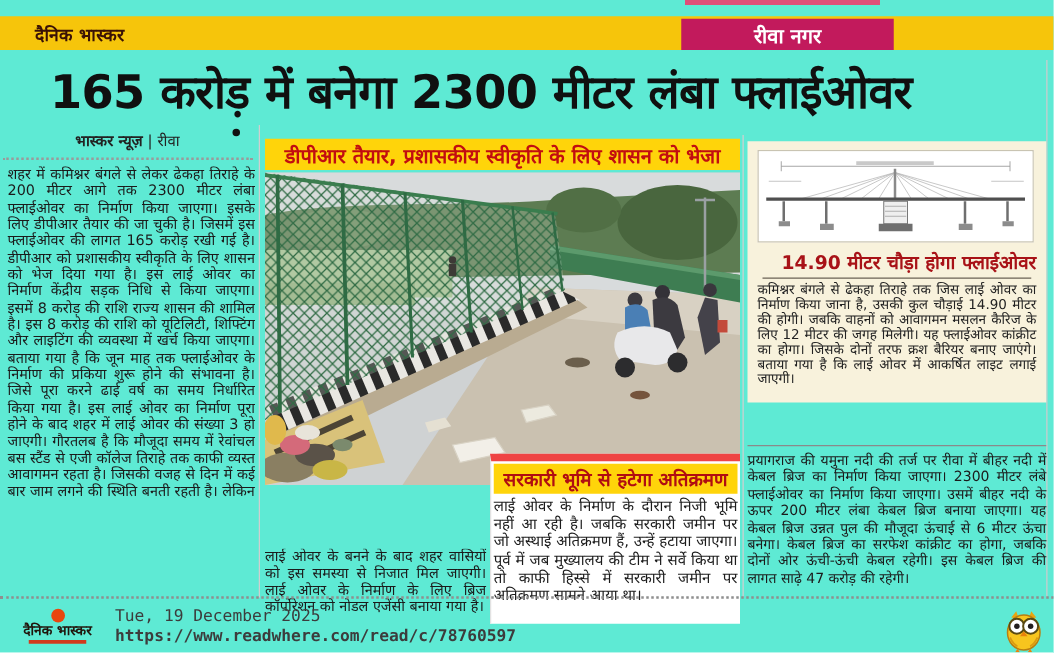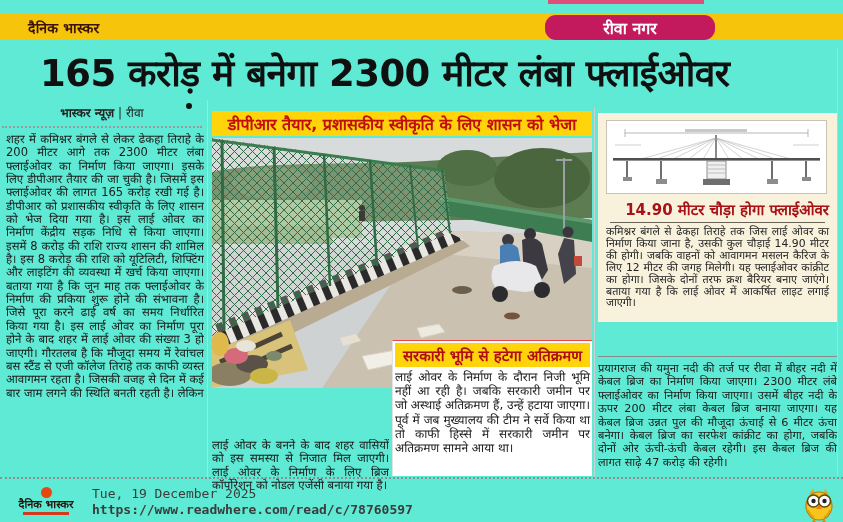--- a/index.html
+++ b/index.html
@@ -5,21 +5,21 @@
   html,body{margin:0;padding:0;background:#fff;}
   #page{position:relative;width:843px;height:522px;background:#5eead4;overflow:hidden;
         font-family:"DejaVu Sans","Liberation Sans",sans-serif;color:#1c1c1c;}
   .abs{position:absolute;}
 
   
   #top-sliver{left:548px;top:0;width:156px;height:4px;background:#df4f79;}
   #masthead{left:0;top:13px;width:843px;height:27px;background:#f6c50b;}
   #brand{left:28px;top:18px;font-size:14px;font-weight:bold;color:#3a1206;letter-spacing:.2px;}
   #edition-box{left:545px;top:15px;width:170px;height:25px;background:#c21a5c;color:#fff;
-      display:flex;align-items:center;justify-content:center;font-size:16px;font-weight:bold;border-radius:11px;}
+      display:flex;align-items:center;justify-content:center;font-size:16px;font-weight:bold;}
 
   
   #headline{left:16px;top:46px;width:820px;font-size:37px;font-weight:bold;color:#101010;
       white-space:nowrap;letter-spacing:-.5px;margin-left:24px;}
   #byline{left:0;top:104px;width:204px;text-align:center;font-size:12px;color:#222;}
   #byline b{font-weight:bold;}
   #byline-dot{left:186px;top:103px;width:6px;height:6px;border-radius:50%;background:#111;}
   #byline-rule{left:2px;top:126px;width:200px;border-top:2px dotted #9a9a9a;height:0;}
 
   
@@ -33,22 +33,22 @@
   #mid-col{left:212px;top:399px;width:177px;height:78px;margin-top:40px;}
 
   
   #subheading{left:212px;top:111px;width:380px;height:25px;background:#ffd40a;color:#c20d10;
       display:flex;align-items:center;justify-content:center;font-size:16px;font-weight:bold;}
 
   
   #photo{left:212px;top:138px;width:380px;height:250px;background:#cfd2d3;}
 
   
-  #encroach-box{left:392px;top:340px;width:200px;height:136px;background:#ffffff;
-      border-left:1px solid #e2e2e2;border-top:1px solid #ef4444;box-sizing:border-box;padding:0 2px;}
+  #encroach-box{left:392px;top:363px;width:200px;height:136px;background:#ffffff;
+      border-left:1px solid #e2e2e2;border-top:6px solid #ef4444;box-sizing:border-box;padding:0 2px;}
   #encroach-heading{margin:2px 0 3px 0;background:#ffd40a;color:#b00d12;font-size:15px;
       font-weight:bold;text-align:center;padding:2px 2px;}
   #encroach-body{font-size:12px;line-height:14.2px;text-align:justify;color:#1b1b1b;}
 
   
   #width-box{left:598px;top:113px;width:239px;height:209px;background:#f8f2dc;box-sizing:border-box;padding:7px 8px 0 8px;}
   #diagram-panel{width:221px;height:74px;background:#fff;border:1px solid #c9c4b2;box-sizing:border-box;}
   #width-heading{margin-top:5px;text-align:right;color:#a81217;font-size:15px;font-weight:bold;}
   #width-rule{margin:3px auto 3px auto;width:96%;border-top:1.5px solid #6b6355;height:0;}
   #width-body{font-size:10.8px;line-height:11.9px;text-align:justify;color:#222;}

